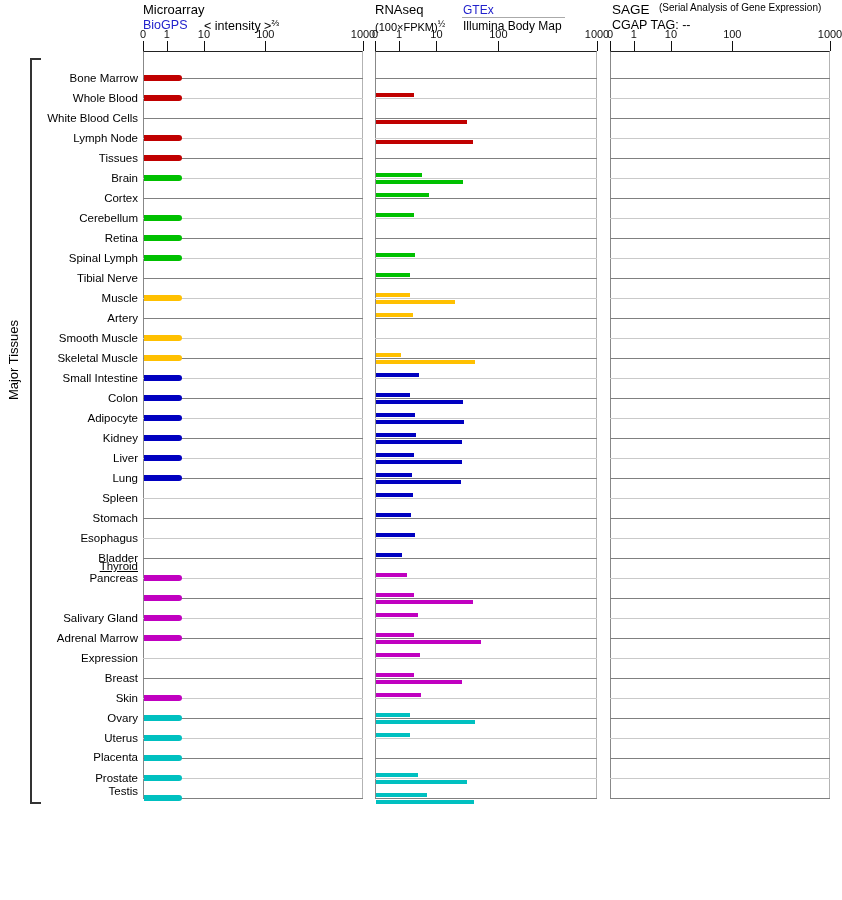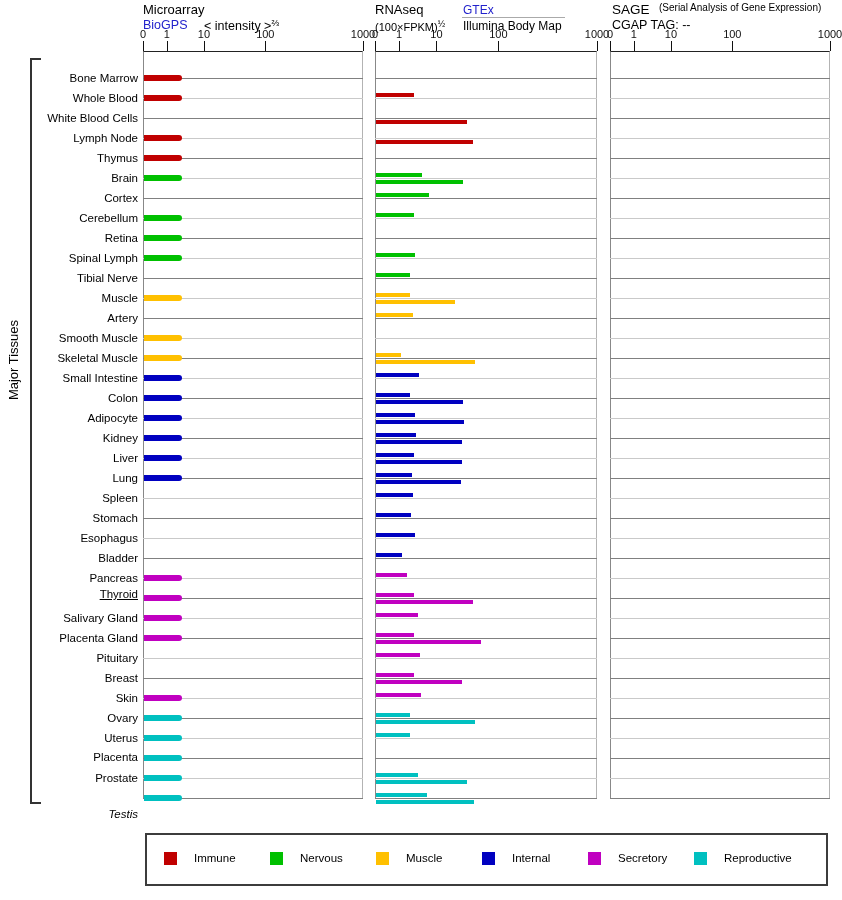--- a/index.html
+++ b/index.html
@@ -106,21 +106,21 @@
       <div class="gridline" style="left: 375px; top: 118px; width: 222px; background: rgb(128, 128, 128);"></div>
       <div class="gridline" style="left: 610px; top: 118px; width: 220px; background: rgb(128, 128, 128);"></div>
       <div class="tissue-label" style="top: 110.5px;">White Blood Cells</div>
       <div class="gridline" style="left: 143px; top: 138px; width: 220px; background: rgb(201, 201, 201);"></div>
       <div class="gridline" style="left: 375px; top: 138px; width: 222px; background: rgb(201, 201, 201);"></div>
       <div class="gridline" style="left: 610px; top: 138px; width: 220px; background: rgb(201, 201, 201);"></div>
       <div class="tissue-label" style="top: 130.5px;">Lymph Node</div>
       <div class="gridline" style="left: 143px; top: 158px; width: 220px; background: rgb(128, 128, 128);"></div>
       <div class="gridline" style="left: 375px; top: 158px; width: 222px; background: rgb(128, 128, 128);"></div>
       <div class="gridline" style="left: 610px; top: 158px; width: 220px; background: rgb(128, 128, 128);"></div>
-      <div class="tissue-label" style="top: 150.5px;">Thymus</div>
+      <div class="tissue-label" style="top: 150.5px;">Tissues</div>
       <div class="gridline" style="left: 143px; top: 178px; width: 220px; background: rgb(201, 201, 201);"></div>
       <div class="gridline" style="left: 375px; top: 178px; width: 222px; background: rgb(201, 201, 201);"></div>
       <div class="gridline" style="left: 610px; top: 178px; width: 220px; background: rgb(201, 201, 201);"></div>
       <div class="tissue-label" style="top: 170.5px;">Brain</div>
       <div class="gridline" style="left: 143px; top: 198px; width: 220px; background: rgb(128, 128, 128);"></div>
       <div class="gridline" style="left: 375px; top: 198px; width: 222px; background: rgb(128, 128, 128);"></div>
       <div class="gridline" style="left: 610px; top: 198px; width: 220px; background: rgb(128, 128, 128);"></div>
       <div class="tissue-label" style="top: 190.5px; text-align: right;">Cortex</div>
       <div class="gridline" style="left: 143px; top: 218px; width: 220px; background: rgb(201, 201, 201);"></div>
       <div class="gridline" style="left: 375px; top: 218px; width: 222px; background: rgb(201, 201, 201);"></div>
@@ -194,33 +194,33 @@
       <div class="gridline" style="left: 375px; top: 558px; width: 222px; background: rgb(128, 128, 128);"></div>
       <div class="gridline" style="left: 610px; top: 558px; width: 220px; background: rgb(128, 128, 128);"></div>
       <div class="tissue-label" style="top: 550.5px;">Bladder</div>
       <div class="gridline" style="left: 143px; top: 578px; width: 220px; background: rgb(201, 201, 201);"></div>
       <div class="gridline" style="left: 375px; top: 578px; width: 222px; background: rgb(201, 201, 201);"></div>
       <div class="gridline" style="left: 610px; top: 578px; width: 220px; background: rgb(201, 201, 201);"></div>
       <div class="tissue-label" style="top: 570.5px;">Pancreas</div>
       <div class="gridline" style="left: 143px; top: 598px; width: 220px; background: rgb(128, 128, 128);"></div>
       <div class="gridline" style="left: 375px; top: 598px; width: 222px; background: rgb(128, 128, 128);"></div>
       <div class="gridline" style="left: 610px; top: 598px; width: 220px; background: rgb(128, 128, 128);"></div>
-      <div class="tissue-label" style="top: 587px; text-decoration: underline;">Thyroid</div>
+      <div class="tissue-label" style="top: 559px; text-decoration: underline;">Thyroid</div>
       <div class="gridline" style="left: 143px; top: 618px; width: 220px; background: rgb(201, 201, 201);"></div>
       <div class="gridline" style="left: 375px; top: 618px; width: 222px; background: rgb(201, 201, 201);"></div>
       <div class="gridline" style="left: 610px; top: 618px; width: 220px; background: rgb(201, 201, 201);"></div>
       <div class="tissue-label" style="top: 610.5px;">Salivary Gland</div>
       <div class="gridline" style="left: 143px; top: 638px; width: 220px; background: rgb(128, 128, 128);"></div>
       <div class="gridline" style="left: 375px; top: 638px; width: 222px; background: rgb(128, 128, 128);"></div>
       <div class="gridline" style="left: 610px; top: 638px; width: 220px; background: rgb(128, 128, 128);"></div>
-      <div class="tissue-label" style="top: 630.5px;">Placenta Gland</div>
+      <div class="tissue-label" style="top: 630.5px;">Adrenal Marrow</div>
       <div class="gridline" style="left: 143px; top: 658px; width: 220px; background: rgb(201, 201, 201);"></div>
       <div class="gridline" style="left: 375px; top: 658px; width: 222px; background: rgb(201, 201, 201);"></div>
       <div class="gridline" style="left: 610px; top: 658px; width: 220px; background: rgb(201, 201, 201);"></div>
-      <div class="tissue-label" style="top: 650.5px;">Pituitary</div>
+      <div class="tissue-label" style="top: 650.5px;">Expression</div>
       <div class="gridline" style="left: 143px; top: 678px; width: 220px; background: rgb(128, 128, 128);"></div>
       <div class="gridline" style="left: 375px; top: 678px; width: 222px; background: rgb(128, 128, 128);"></div>
       <div class="gridline" style="left: 610px; top: 678px; width: 220px; background: rgb(128, 128, 128);"></div>
       <div class="tissue-label" style="top: 670.5px;">Breast</div>
       <div class="gridline" style="left: 143px; top: 698px; width: 220px; background: rgb(201, 201, 201);"></div>
       <div class="gridline" style="left: 375px; top: 698px; width: 222px; background: rgb(201, 201, 201);"></div>
       <div class="gridline" style="left: 610px; top: 698px; width: 220px; background: rgb(201, 201, 201);"></div>
       <div class="tissue-label" style="top: 690.5px;">Skin</div>
       <div class="gridline" style="left: 143px; top: 718px; width: 220px; background: rgb(128, 128, 128);"></div>
       <div class="gridline" style="left: 375px; top: 718px; width: 222px; background: rgb(128, 128, 128);"></div>
@@ -234,21 +234,21 @@
       <div class="gridline" style="left: 375px; top: 758px; width: 222px; background: rgb(128, 128, 128);"></div>
       <div class="gridline" style="left: 610px; top: 758px; width: 220px; background: rgb(128, 128, 128);"></div>
       <div class="tissue-label" style="top: 750px;">Placenta</div>
       <div class="gridline" style="left: 143px; top: 778px; width: 220px; background: rgb(201, 201, 201);"></div>
       <div class="gridline" style="left: 375px; top: 778px; width: 222px; background: rgb(201, 201, 201);"></div>
       <div class="gridline" style="left: 610px; top: 778px; width: 220px; background: rgb(201, 201, 201);"></div>
       <div class="tissue-label" style="top: 770.5px;">Prostate</div>
       <div class="gridline" style="left: 143px; top: 798px; width: 220px; background: rgb(128, 128, 128);"></div>
       <div class="gridline" style="left: 375px; top: 798px; width: 222px; background: rgb(128, 128, 128);"></div>
       <div class="gridline" style="left: 610px; top: 798px; width: 220px; background: rgb(128, 128, 128);"></div>
-      <div class="tissue-label" style="top: 807px; font-style: italic;">Testis</div>
+      <div class="tissue-label" style="top: 784px;">Testis</div>
       <div class="bar center" style="left: 144px; width: 37.8963px; background: rgb(192, 0, 0); top: 75px; height: 6px;"></div>
       <div class="bar center" style="left: 144px; width: 37.8963px; background: rgb(192, 0, 0); top: 95px; height: 6px;"></div>
       <div class="bar center" style="left: 144px; width: 37.8963px; background: rgb(192, 0, 0); top: 135px; height: 6px;"></div>
       <div class="bar center" style="left: 144px; width: 37.8963px; background: rgb(192, 0, 0); top: 155px; height: 6px;"></div>
       <div class="bar center" style="left: 144px; width: 37.8963px; background: rgb(0, 192, 0); top: 175px; height: 6px;"></div>
       <div class="bar center" style="left: 144px; width: 37.8963px; background: rgb(0, 192, 0); top: 215px; height: 6px;"></div>
       <div class="bar center" style="left: 144px; width: 37.8963px; background: rgb(0, 192, 0); top: 235px; height: 6px;"></div>
       <div class="bar center" style="left: 144px; width: 37.8963px; background: rgb(0, 192, 0); top: 255px; height: 6px;"></div>
       <div class="bar center" style="left: 144px; width: 37.8963px; background: rgb(255, 192, 0); top: 295px; height: 6px;"></div>
       <div class="bar center" style="left: 144px; width: 37.8963px; background: rgb(255, 192, 0); top: 335px; height: 6px;"></div>
@@ -310,27 +310,13 @@
       <div class="bar below" style="left: 376px; width: 86.1416px; background: rgb(0, 0, 192); top: 460px; height: 4px;"></div>
       <div class="bar below" style="left: 376px; width: 85.0435px; background: rgb(0, 0, 192); top: 480px; height: 4px;"></div>
       <div class="bar below" style="left: 376px; width: 96.6873px; background: rgb(192, 0, 192); top: 600px; height: 4px;"></div>
       <div class="bar below" style="left: 376px; width: 104.787px; background: rgb(192, 0, 192); top: 640px; height: 4px;"></div>
       <div class="bar below" style="left: 376px; width: 86.1416px; background: rgb(192, 0, 192); top: 680px; height: 4px;"></div>
       <div class="bar below" style="left: 376px; width: 99.4486px; background: rgb(0, 192, 192); top: 720px; height: 4px;"></div>
       <div class="bar below" style="left: 376px; width: 91.0459px; background: rgb(0, 192, 192); top: 780px; height: 4px;"></div>
       <div class="bar below" style="left: 376px; width: 98.1034px; background: rgb(0, 192, 192); top: 800px; height: 4px;"></div>
     </div>
 
-  <div id="legend-box">
-      <div class="legend-swatch" style="left: 17px; background: rgb(192, 0, 0);"></div>
-      <div class="legend-label" style="left: 47px;">Immune</div>
-      <div class="legend-swatch" style="left: 123px; background: rgb(0, 192, 0);"></div>
-      <div class="legend-label" style="left: 153px;">Nervous</div>
-      <div class="legend-swatch" style="left: 229px; background: rgb(255, 192, 0);"></div>
-      <div class="legend-label" style="left: 259px;">Muscle</div>
-      <div class="legend-swatch" style="left: 335px; background: rgb(0, 0, 192);"></div>
-      <div class="legend-label" style="left: 365px;">Internal</div>
-      <div class="legend-swatch" style="left: 441px; background: rgb(192, 0, 192);"></div>
-      <div class="legend-label" style="left: 471px;">Secretory</div>
-      <div class="legend-swatch" style="left: 547px; background: rgb(0, 192, 192);"></div>
-      <div class="legend-label" style="left: 577px;">Reproductive</div>
-    </div>
 </div>
 
 </body></html>

